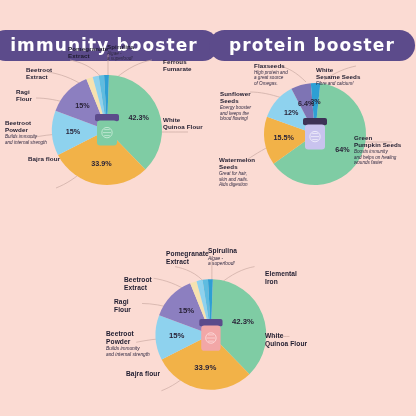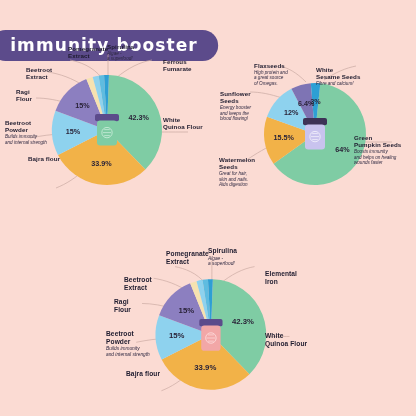--- a/index.html
+++ b/index.html
@@ -137,20 +137,21 @@
       <div class="lbl left" style="left:28px; top:137px; width:50px;">
         <span class="hd">Bajra flour</span>
       </div>
       <div class="lbl right" style="left:163px; top:98px; width:45px;">
         <span class="hd">White<br>Quinoa Flour</span>
       </div>
     </div>
   </div>
 
   <div class="panel" id="panel-protein">
+    <div class="title-pill">protein booster</div>
     <div class="chart-wrap">
       <svg class="pie" viewBox="0 0 100 100" width="208" height="200" style="left:0;top:0;">
         <g class="leaders">
           <path class="leader" d="M47,32 C42,27 38,25 34,24"></path>
           <path class="leader" d="M56,31 C62,27 67,25 72,24"></path>
           <path class="leader" d="M35,40 C29,38 24,37 19,37"></path>
           <path class="leader" d="M31,63 C25,66 20,69 16,72"></path>
           <path class="leader" d="M75,62 C81,62 86,62 90,62"></path>
         </g>
         <g class="slices">

